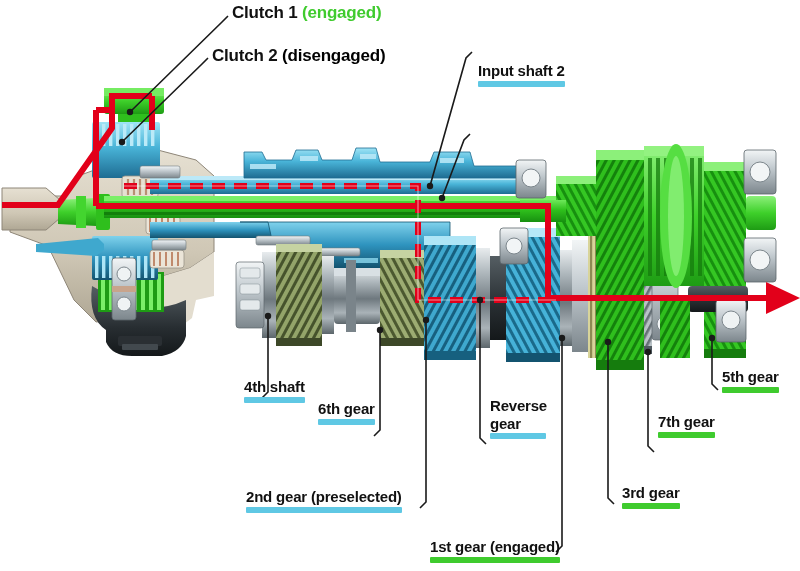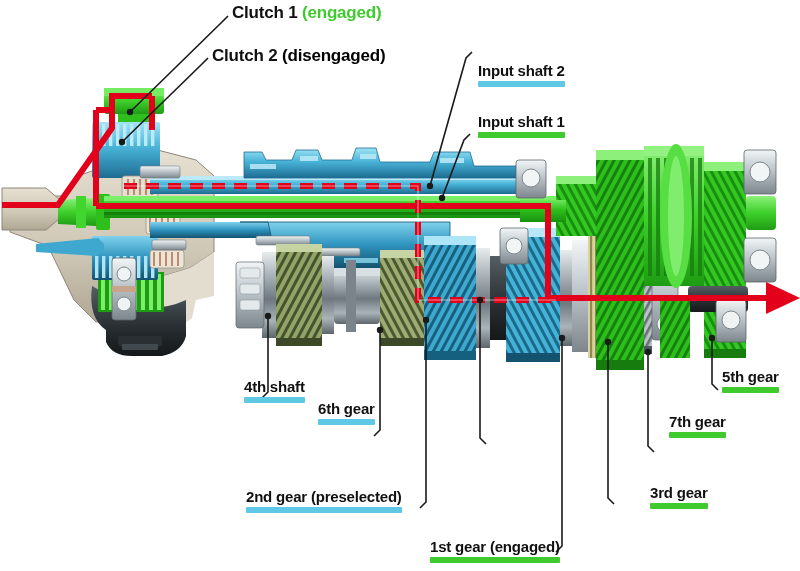--- a/index.html
+++ b/index.html
@@ -465,52 +465,53 @@
   <div class="label" style="left:212px;top:46px;font-size:17px;">
     <span>Clutch 2</span>
     <span class="state-cyan">(disengaged)</span>
   </div>
 
   <div class="label" style="left:478px;top:40px;font-size:15px;margin-top:22px;">
     <span>Input shaft 2</span>
     <span class="underline u-cyan"></span>
   </div>
 
-  <div class="label" style="left:478px;top:113px;font-size:15px;">
-    <span>Input shaft 1</span>
-    <span class="underline u-green"></span>
-  </div>
 
   <div class="label" style="left:244px;top:378px;font-size:15px;">
     <span>4th shaft</span>
     <span class="underline u-cyan"></span>
   </div>
 
   <div class="label" style="left:318px;top:400px;font-size:15px;">
     <span>6th gear</span>
     <span class="underline u-cyan"></span>
   </div>
 
   <div class="label" style="left:246px;top:488px;font-size:15px;">
     <span>2nd gear (preselected)</span>
     <span class="underline u-cyan"></span>
   </div>
 
+  <div class="label" style="left:490px;top:397px;font-size:15px;">
+    <span>Reverse</span><br>
+    <span>gear</span>
+    <span class="underline u-cyan" style="width:56px;"></span>
+  </div>
 
   <div class="label" style="left:430px;top:538px;font-size:15px;">
     <span>1st gear (engaged)</span>
     <span class="underline u-green"></span>
   </div>
 
-  <div class="label" style="left:650px;top:484px;font-size:15px;">
+  <div class="label" style="left:622px;top:484px;font-size:15px;">
     <span>3rd gear</span>
     <span class="underline u-green"></span>
   </div>
 
-  <div class="label" style="left:658px;top:413px;font-size:15px;margin-left:11px;">
+  <div class="label" style="left:658px;top:413px;font-size:15px;">
     <span>7th gear</span>
     <span class="underline u-green"></span>
   </div>
 
   <div class="label" style="left:722px;top:368px;font-size:15px;">
     <span>5th gear</span>
     <span class="underline u-green"></span>
   </div>
 
 </div>

